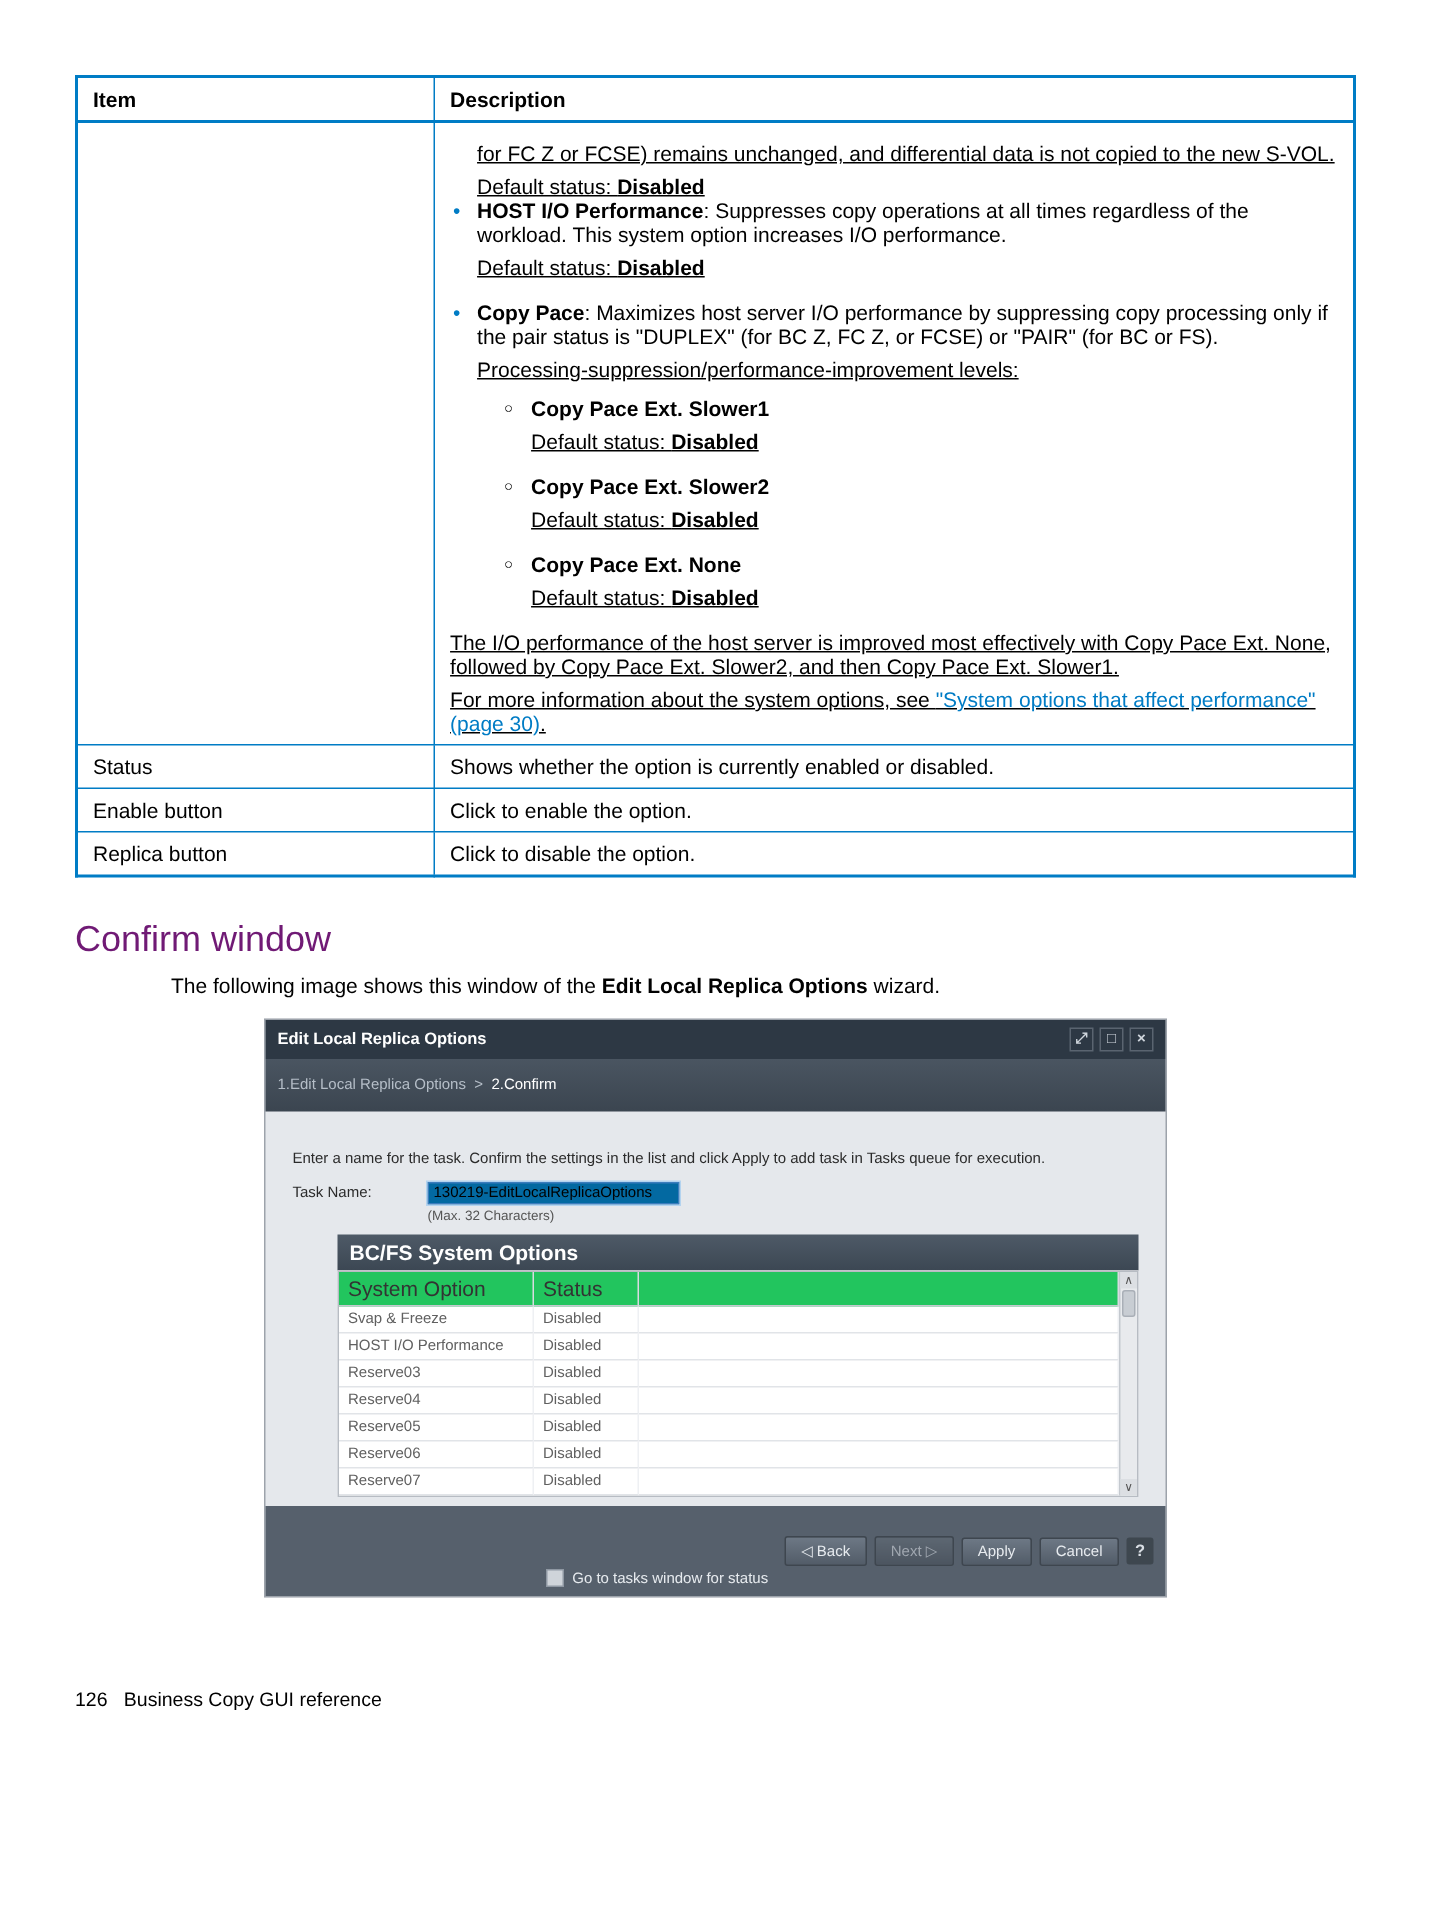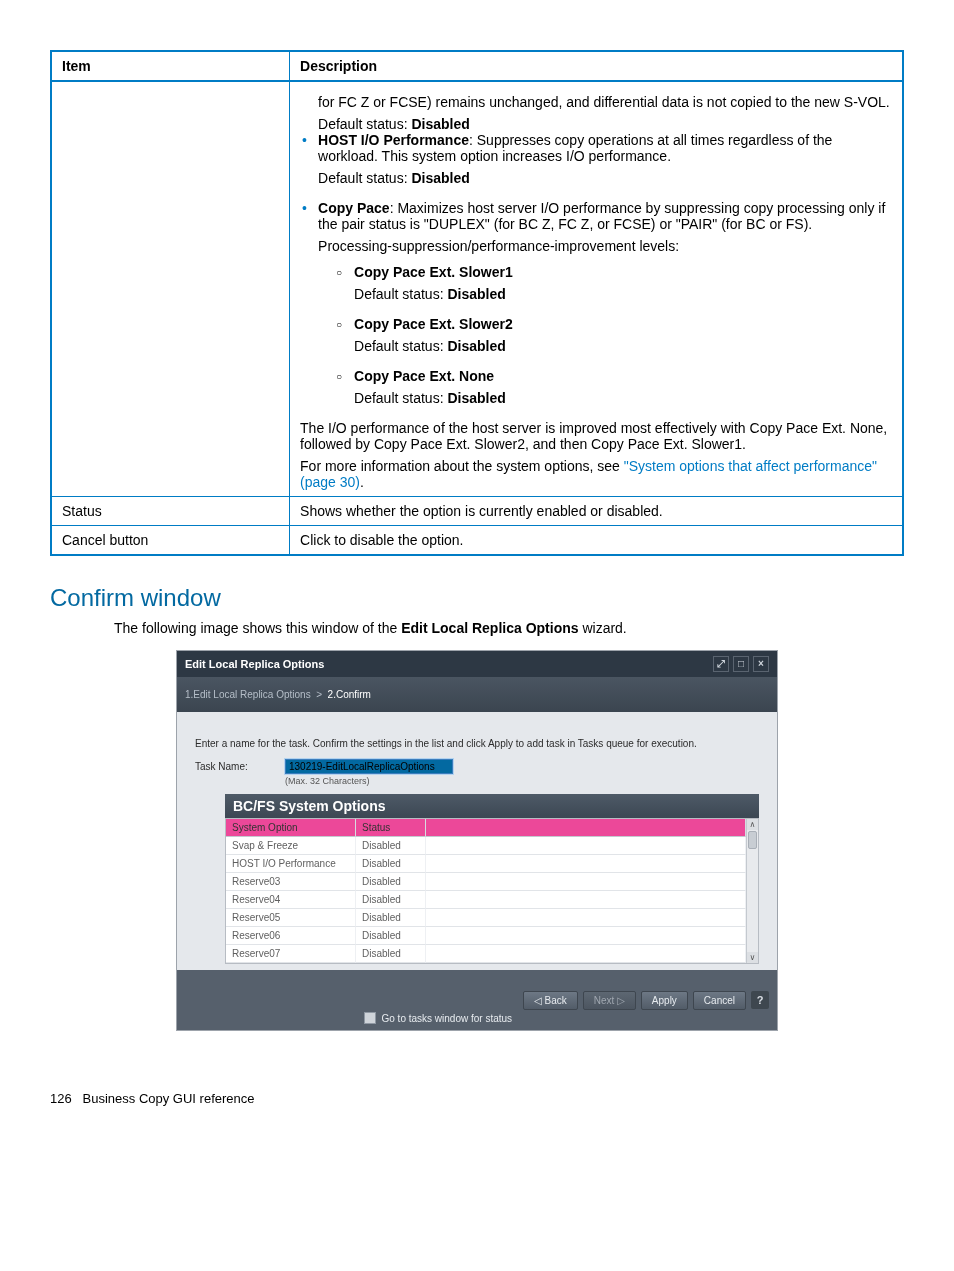--- a/index.html
+++ b/index.html
@@ -28,22 +28,22 @@
     vertical-align: top;
   }
   .col-item { width: 28%; }
   .col-desc { width: 72%; }
   ul.bullets { list-style: none; padding-left: 0; margin: 0; }
   ul.bullets > li { position: relative; padding-left: 18px; margin-bottom: 14px; }
   ul.bullets > li::before { content: "•"; color: #007cc5; position: absolute; left: 2px; top: 0; }
   ul.circles { list-style: none; padding-left: 18px; margin: 10px 0 0 0; }
   ul.circles > li { position: relative; padding-left: 18px; margin-bottom: 14px; }
   ul.circles > li::before { content: "○"; position: absolute; left: 0; top: 0; font-size: 10px; line-height: 18px; }
-  .p { margin: 6px 0 0 0; }
-  h2.section-title { font-family: Arial, sans-serif; font-weight: normal; color: #0369a1; font-size: 24px; margin: 28px 0 8px 0; }
+  .p { margin: 6px 0 0 0; text-decoration: underline; }
+  h2.section-title { font-family: Arial, sans-serif; font-weight: normal; color: #701a75; font-size: 24px; margin: 28px 0 8px 0; }
   .intro { margin: 0 0 14px 64px; }
   .link { color: #007cc5; }
   .b { font-weight: bold; }
 
   
   .wizard {
     width: 600px;
     margin: 0 auto 60px auto;
     background: #e5e8ec;
     border: 1px solid #9da3ab;
@@ -95,25 +95,25 @@
     padding: 4px 8px;
     font-size: 14px;
   }
   .options-grid {
     display: grid;
     grid-template-columns: 130px 70px 1fr 12px;
     border: 1px solid #b7bcc3;
     background: #fff;
   }
   .og-head {
-    background: #ec4899;
+    background: #22c55e;
     border-bottom: 1px solid #c4c9cf;
     border-right: 1px solid #d7dbe0;
     padding: 3px 6px;
-    font-size: 10px;
+    font-size: 14px;
     color: #333;
   }
   .og-cell {
     border-bottom: 1px solid #e1e4e8;
     border-right: 1px solid #eef0f3;
     padding: 3px 6px;
     font-size: 10px;
     color: #606060;
   }
   .og-scroll {
@@ -216,21 +216,25 @@
       </ul>
       <div class="p">The I/O performance of the host server is improved most effectively with Copy Pace Ext. None, followed by Copy Pace Ext. Slower2, and then Copy Pace Ext. Slower1.</div>
       <div class="p"><span>For more information about the system options, see </span><span class="link">"System options that affect performance" (page 30)</span><span>.</span></div>
     </td>
   </tr>
   <tr>
     <td>Status</td>
     <td>Shows whether the option is currently enabled or disabled.</td>
   </tr>
   <tr>
-    <td>Cancel button</td>
+    <td>Enable button</td>
+    <td>Click to enable the option.</td>
+  </tr>
+  <tr>
+    <td>Replica button</td>
     <td>Click to disable the option.</td>
   </tr>
 </tbody>
   </table>
 
 <h2 class="section-title">Confirm window</h2>
 <p class="intro"><span>The following image shows this window of the </span><span class="b">Edit Local Replica Options</span><span> wizard.</span></p>
 
 <div class="wizard">
   <div class="wizard-titlebar">

